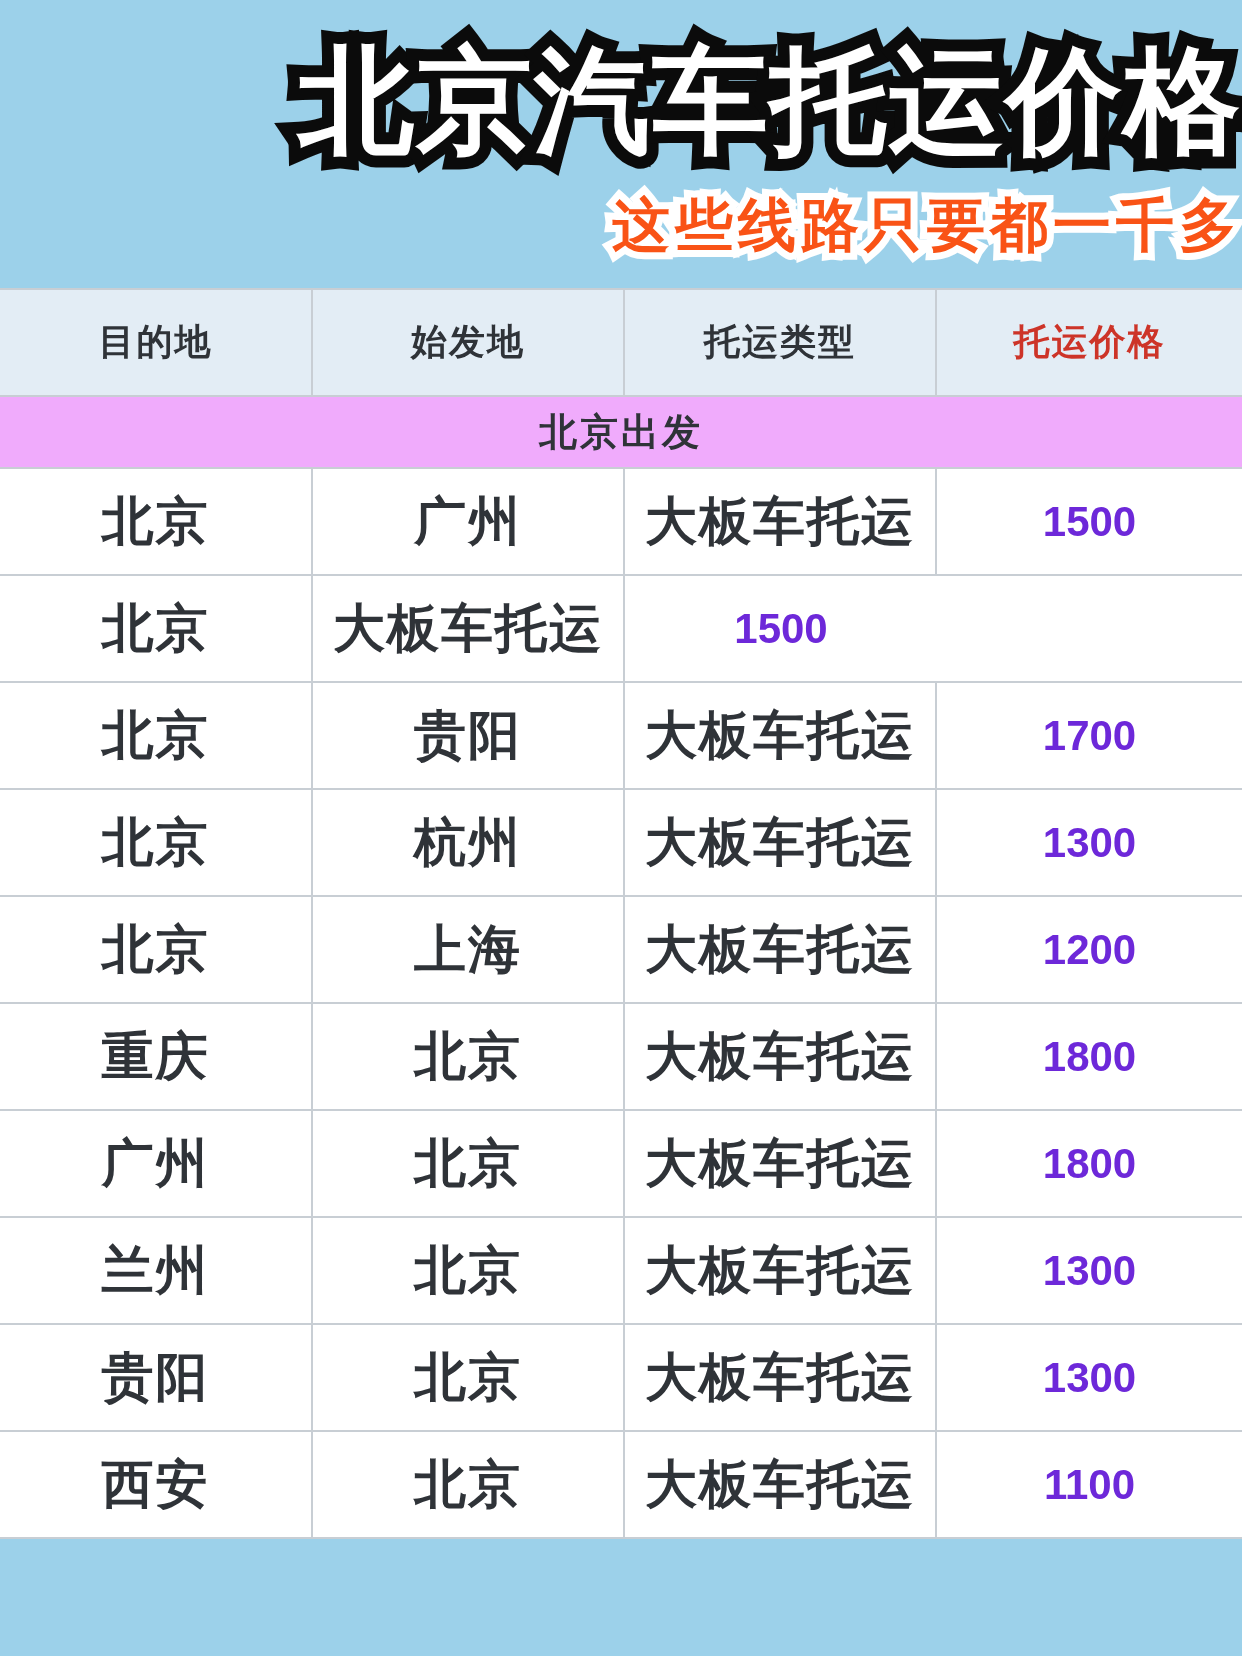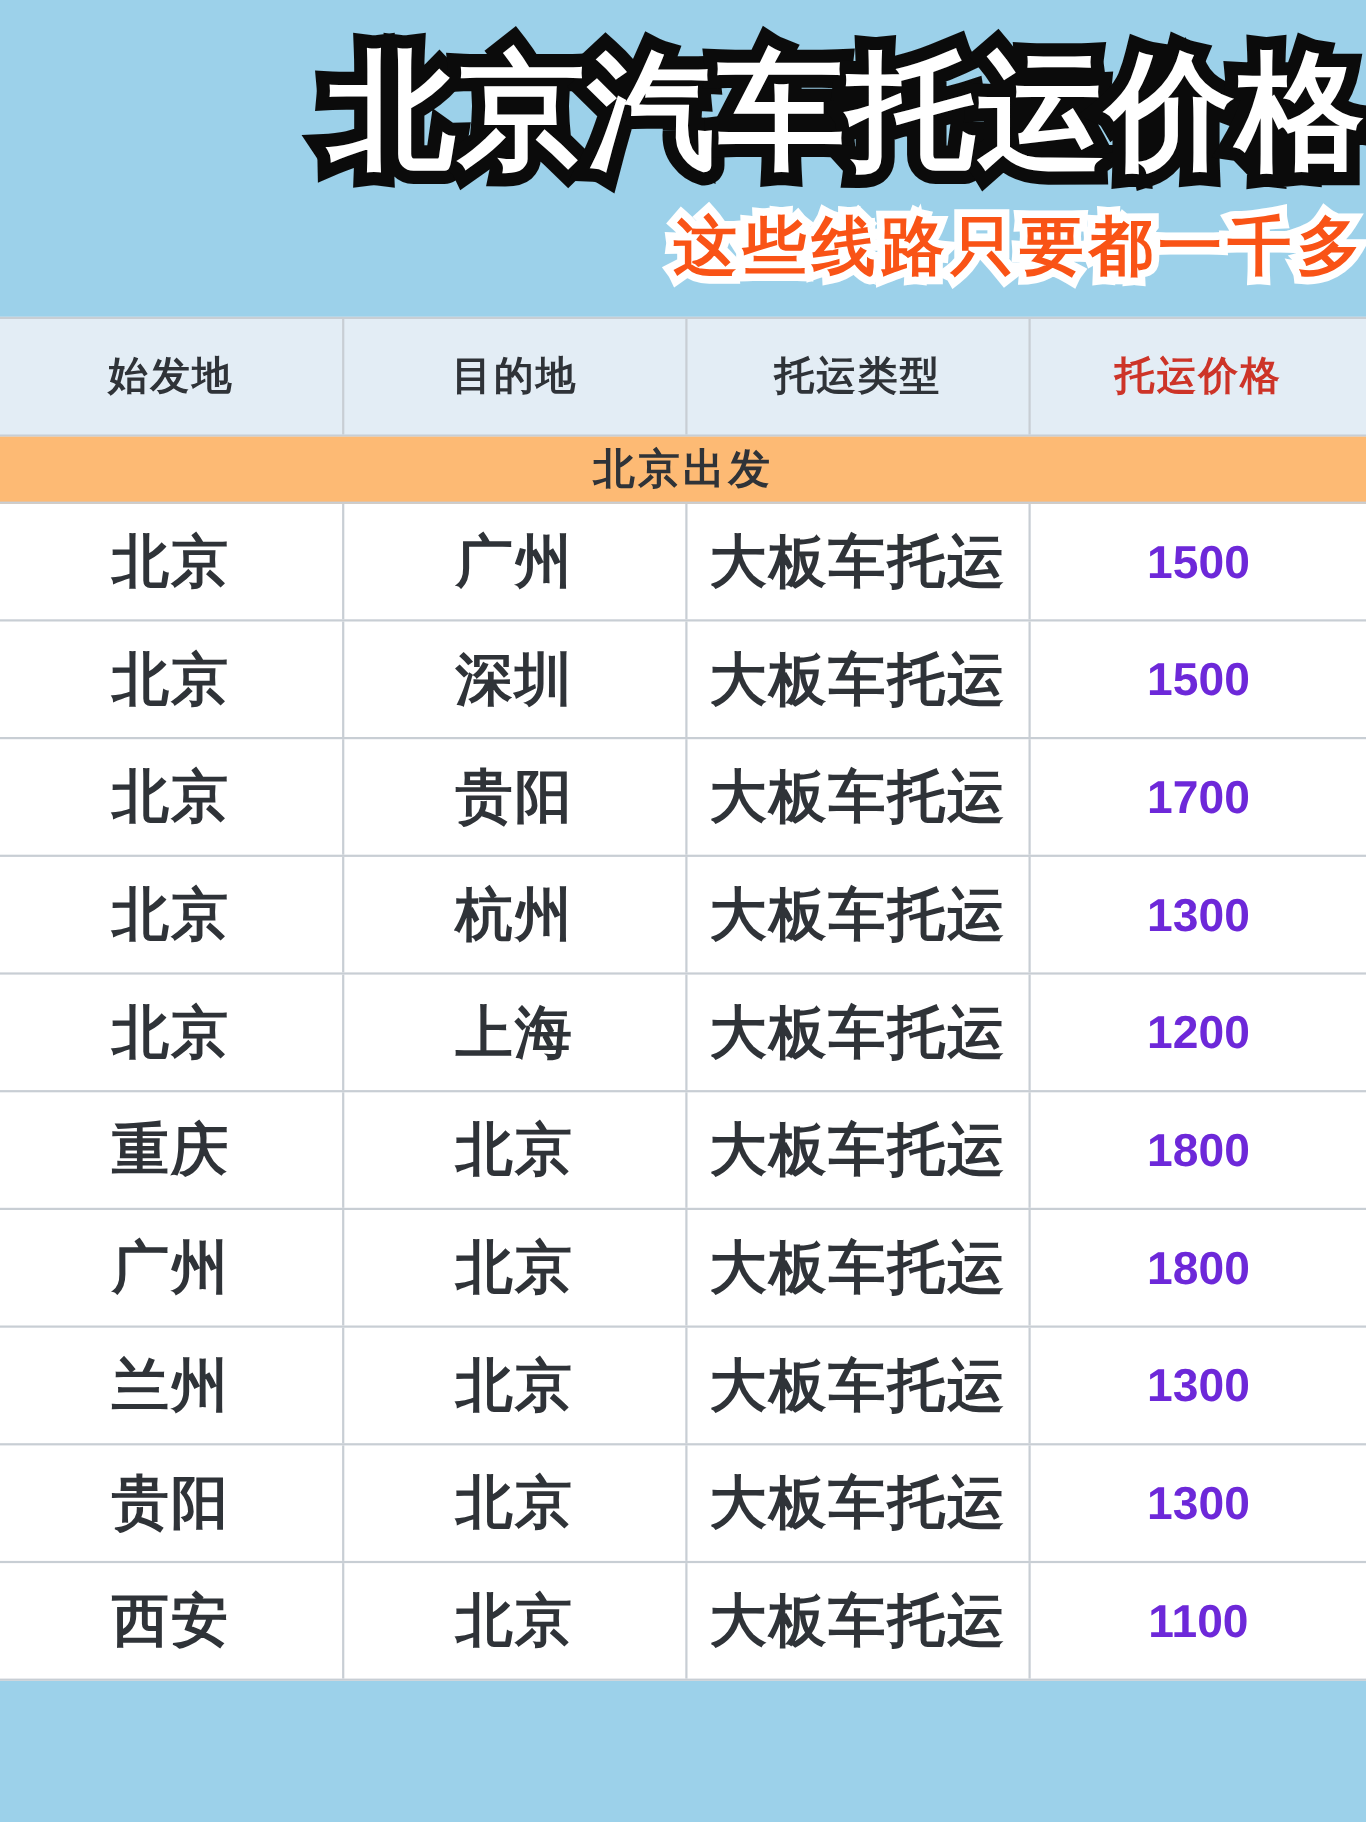--- a/index.html
+++ b/index.html
@@ -73,22 +73,22 @@
     font-weight: 700;
     color: #2F3338;
     letter-spacing: 2px;
   }
   .cell:not(:last-child) { border-right: 2px solid #C8CED4; }
   .thead .cell { font-size: 36px; }
   .cell.price { color: #6d28d9; font-size: 42px; letter-spacing: 0; }
   .thead .cell.price-col { color: #CD3428; }
 
   .section-row {
-    height: 61px;
-    background: #fdba74;
+    height: 72px;
+    background: #f0abfc;
     display: flex;
     align-items: center;
     justify-content: center;
     font-size: 38px;
     font-weight: 700;
     color: #2F3338;
     letter-spacing: 3px;
     border-bottom: 2px solid #C8CED4;
     box-sizing: border-box;
   }
@@ -103,39 +103,38 @@
   </div>
   <div class="hero-sub">
     <span class="stroke-layer" aria-hidden="true">这些线路只要都一千多</span>
     <span class="fill-layer">这些线路只要都一千多</span>
   </div>
 </div>
 
 <main class="price-table">
 
   <div class="row thead">
+    <div class="cell">目的地</div>
     <div class="cell">始发地</div>
-    <div class="cell">目的地</div>
     <div class="cell">托运类型</div>
     <div class="cell price-col">托运价格</div>
   </div>
 
   <div class="section-row">
     <span>北京出发</span>
   </div>
 
   <div class="row">
     <div class="cell">北京</div>
     <div class="cell">广州</div>
     <div class="cell">大板车托运</div>
     <div class="cell price">1500</div>
   </div>
   <div class="row">
     <div class="cell">北京</div>
-    <div class="cell">深圳</div>
     <div class="cell">大板车托运</div>
     <div class="cell price">1500</div>
   </div>
   <div class="row">
     <div class="cell">北京</div>
     <div class="cell">贵阳</div>
     <div class="cell">大板车托运</div>
     <div class="cell price">1700</div>
   </div>
   <div class="row">

